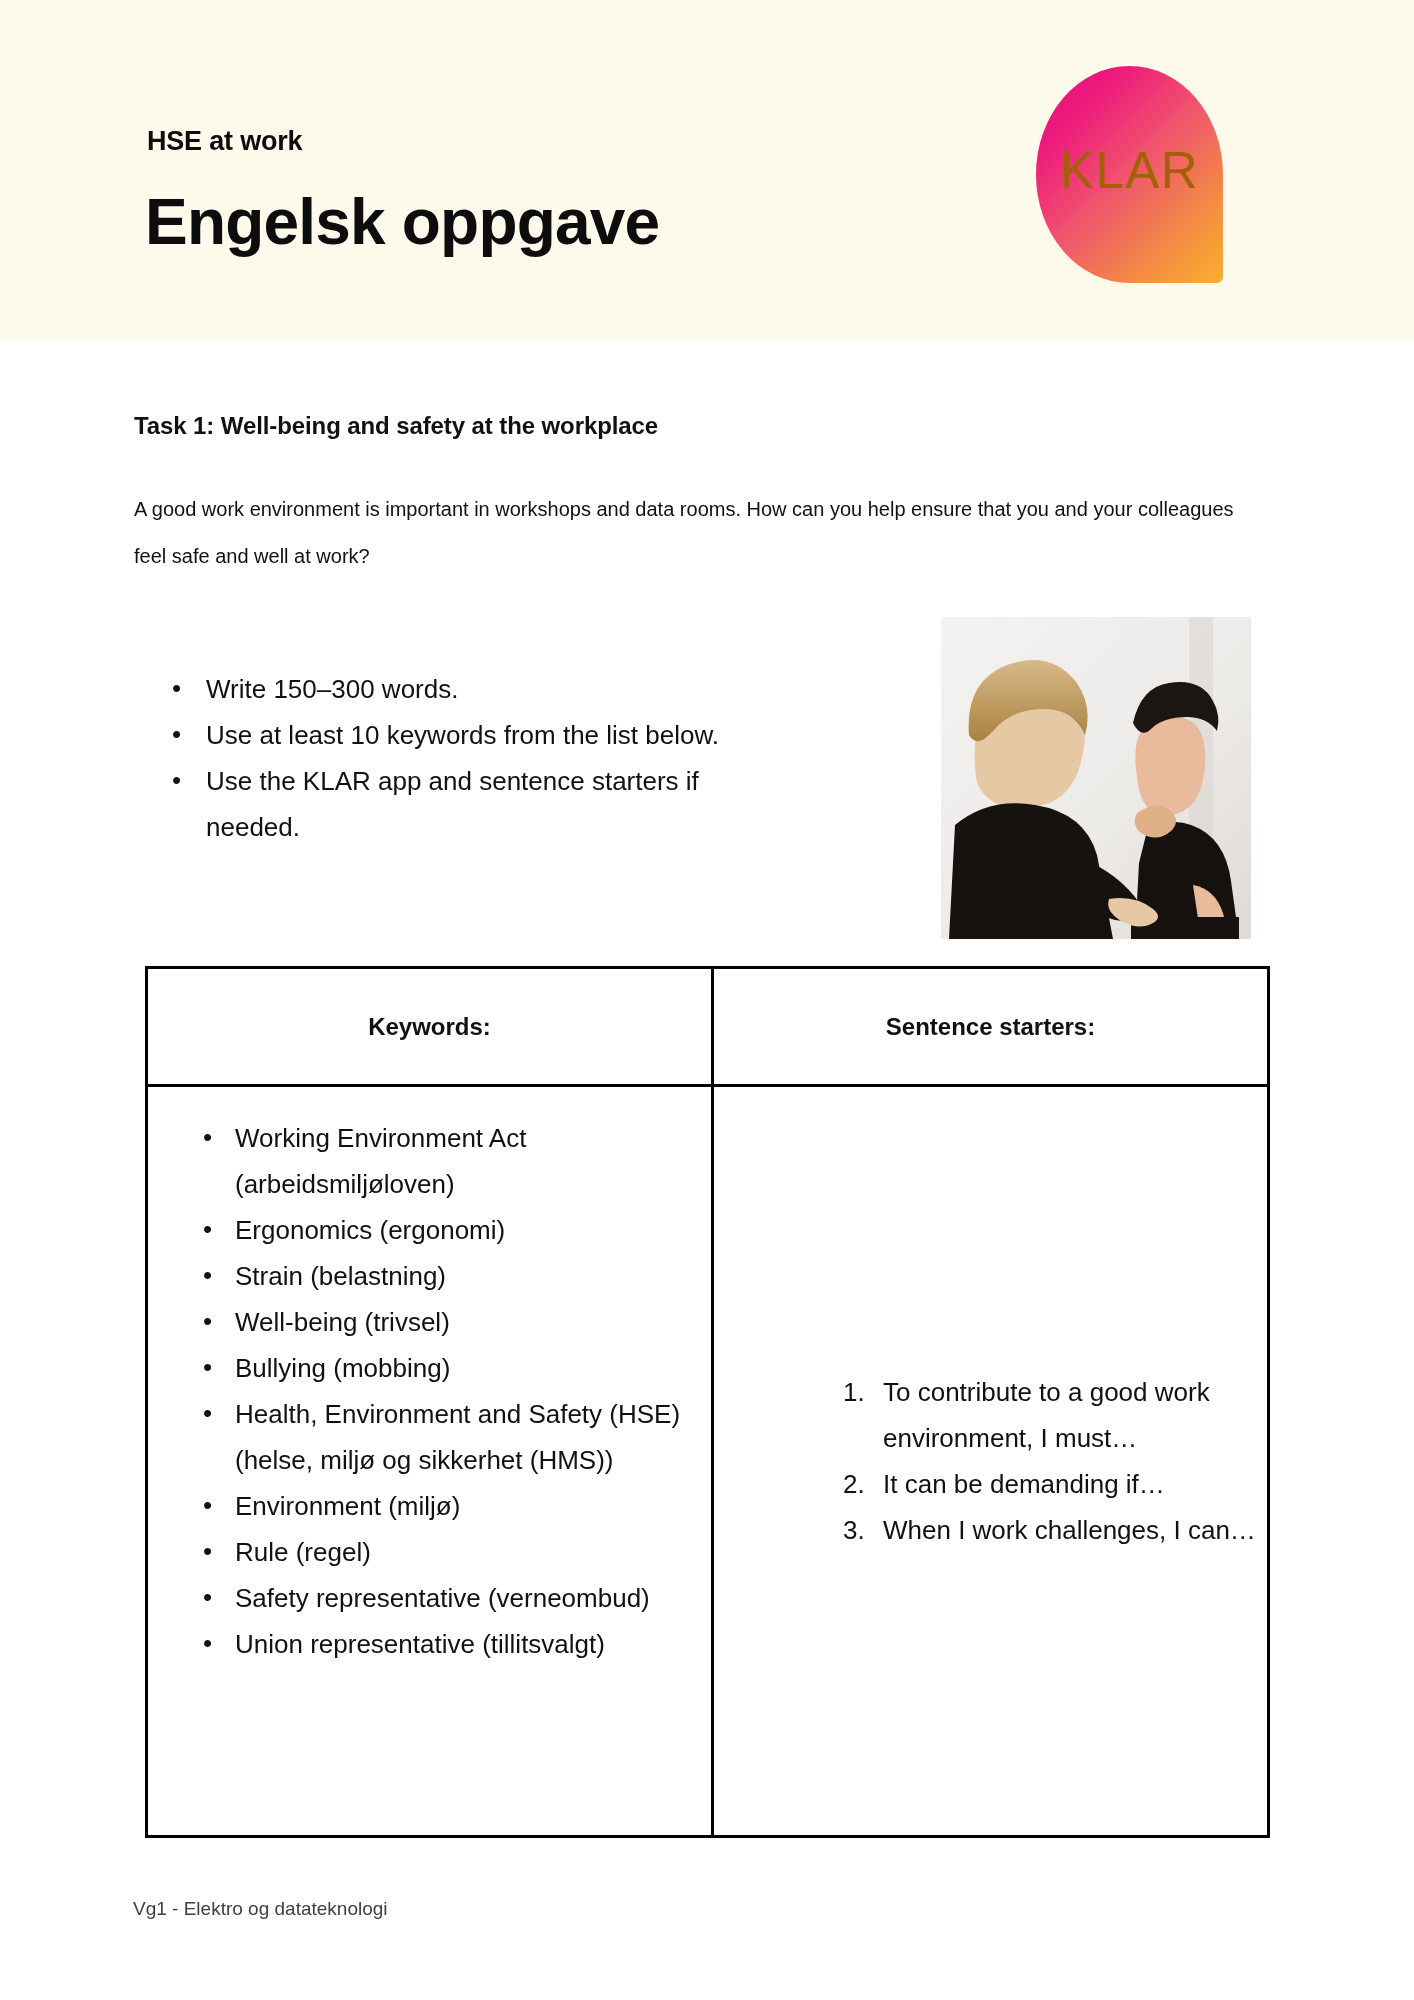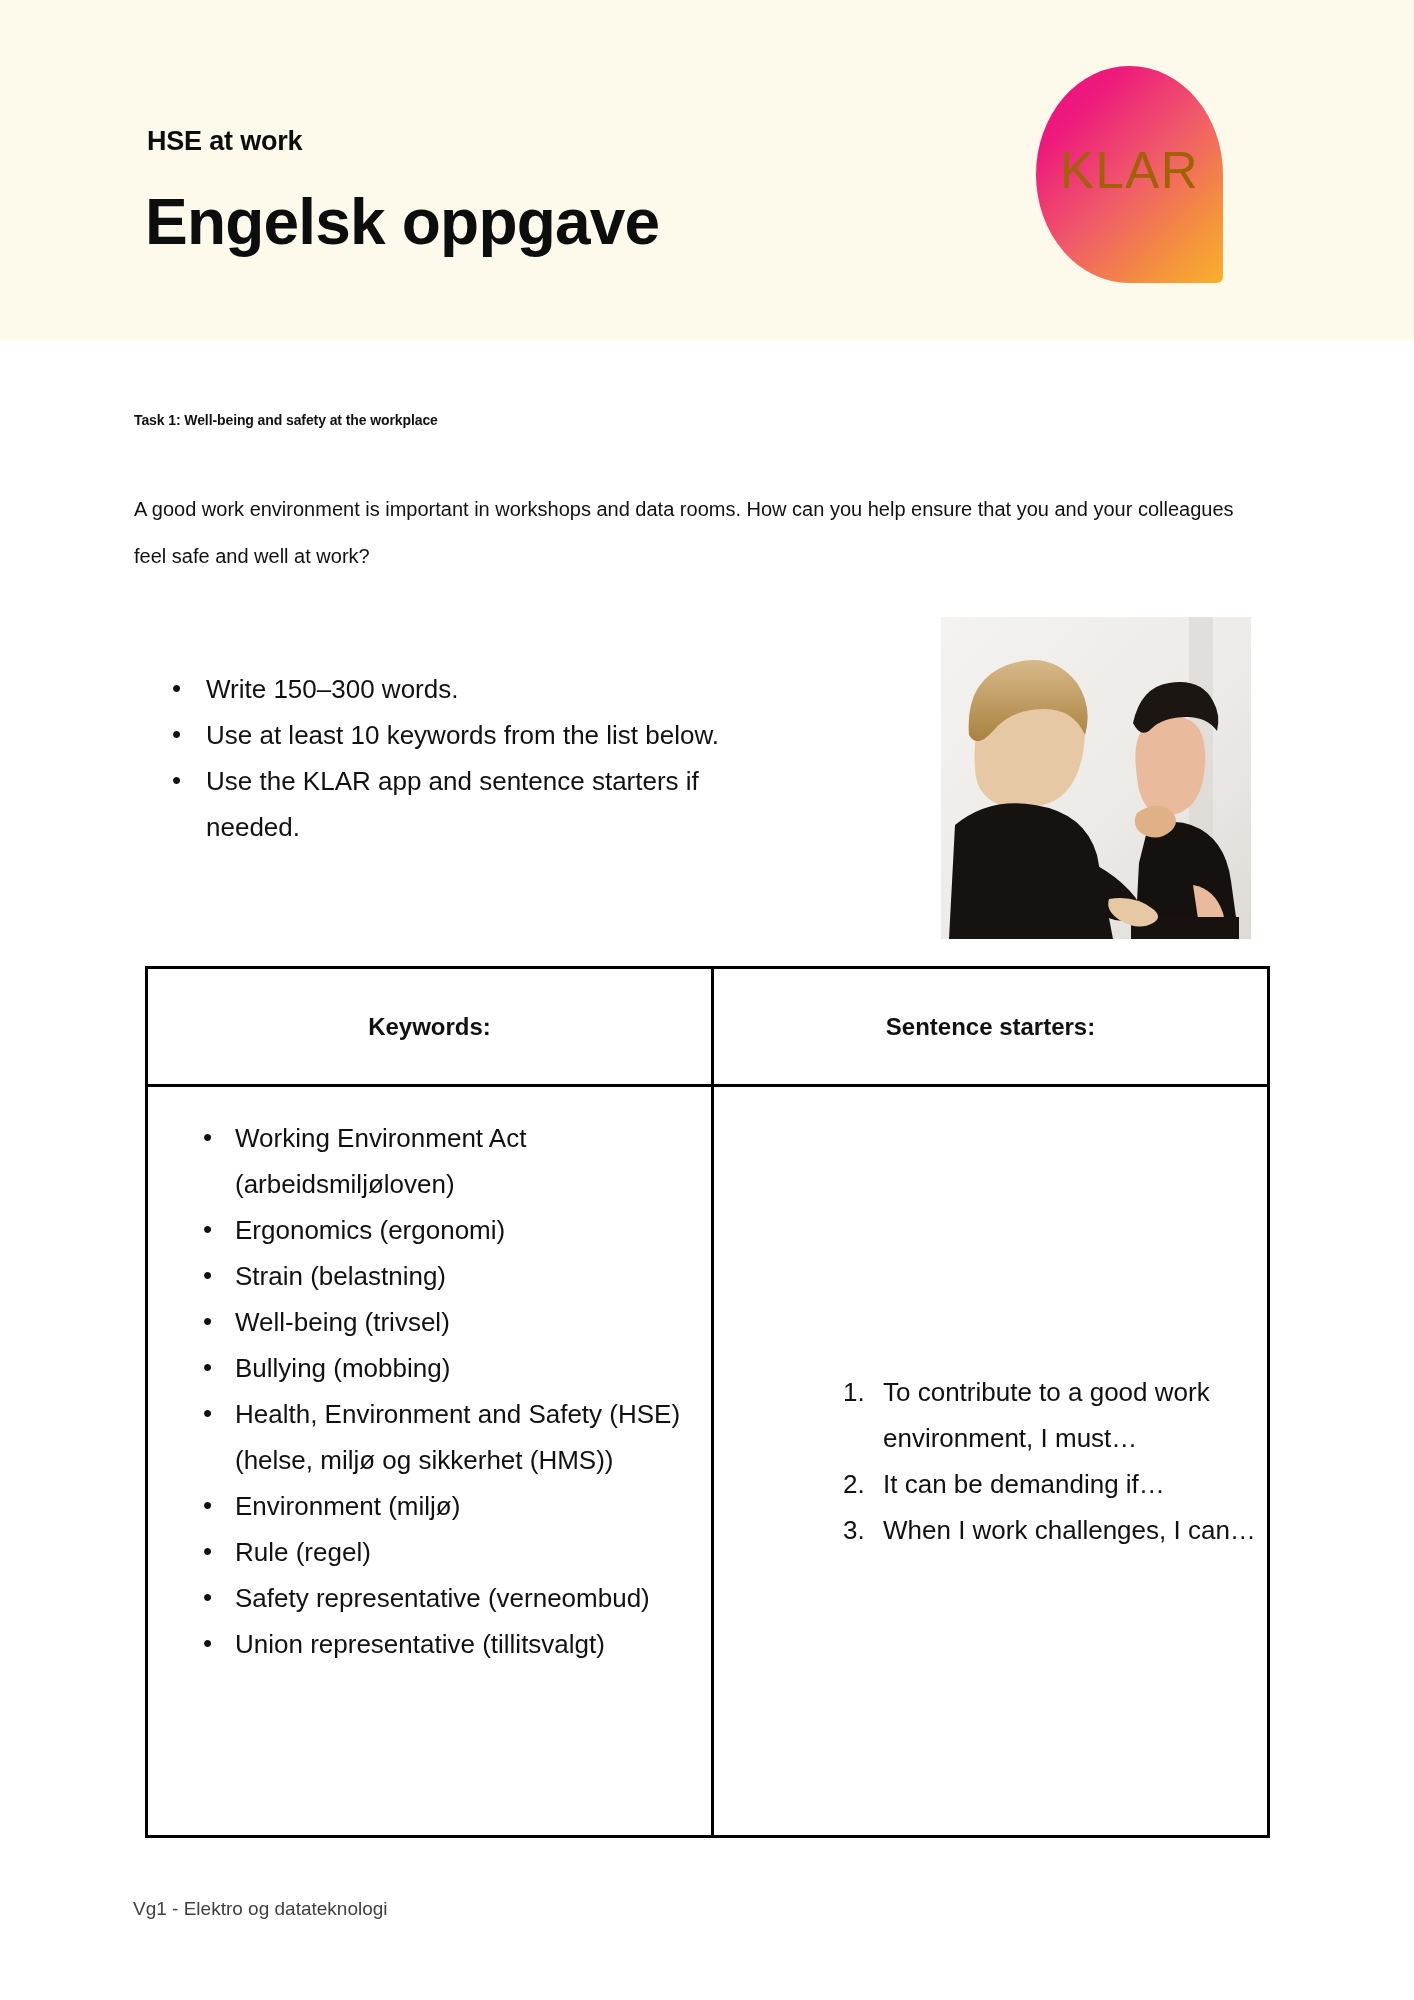--- a/index.html
+++ b/index.html
@@ -75,21 +75,21 @@
     font-weight: normal;
     letter-spacing: 1.5px;
     color: #a16207;
   }
 
   
   .task-heading {
     position: absolute;
     left: 134px;
     top: 412px;
-    font-size: 14px;
+    font-size: 24px;
     font-weight: bold;
     letter-spacing: -0.1px;
     color: #111;
   }
   .intro {
     position: absolute;
     left: 134px;
     top: 486px;
     width: 1135px;
     font-size: 20px;

